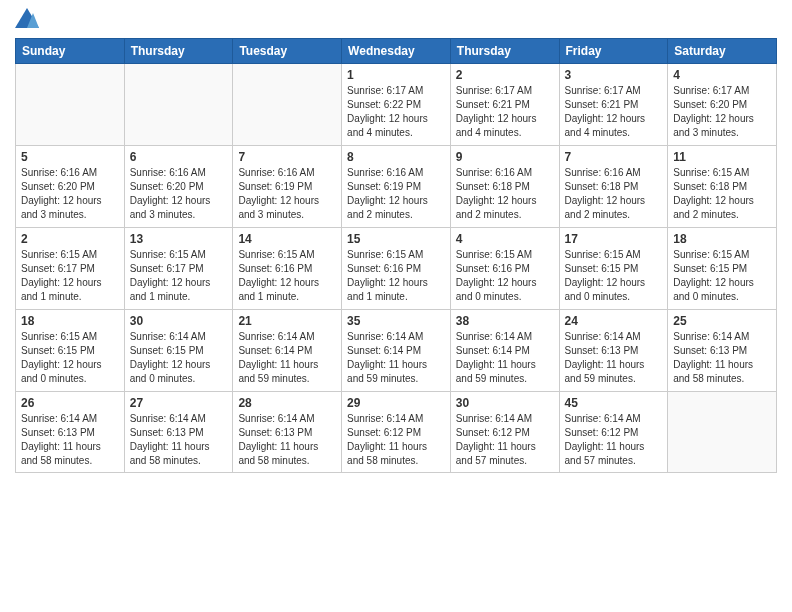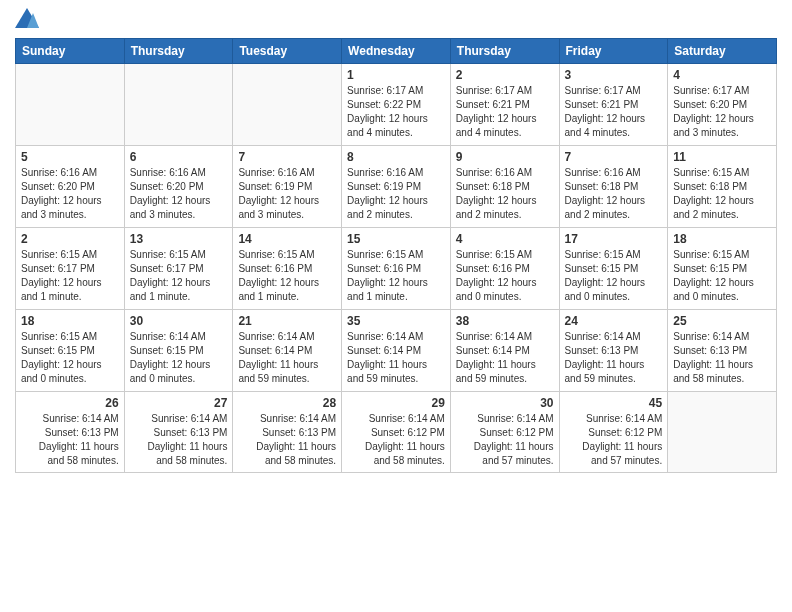--- a/index.html
+++ b/index.html
@@ -93,21 +93,20 @@
       margin-bottom: 2px;
       display: block;
     }
     .day-info {
       font-size: 10px;
       line-height: 1.4;
       color: #333;
     }
     tr:last-child td {
       height: 78px;
-      text-align: right;
     }
   </style>
 </head>
 <body>
 
 <div class="page">
   <div class="header">
     <div class="logo">
       <svg class="logo-icon" viewBox="0 0 24 20" xmlns="http://www.w3.org/2000/svg">
         <polygon points="12,0 24,20 0,20" fill="#2a6db5"></polygon>

